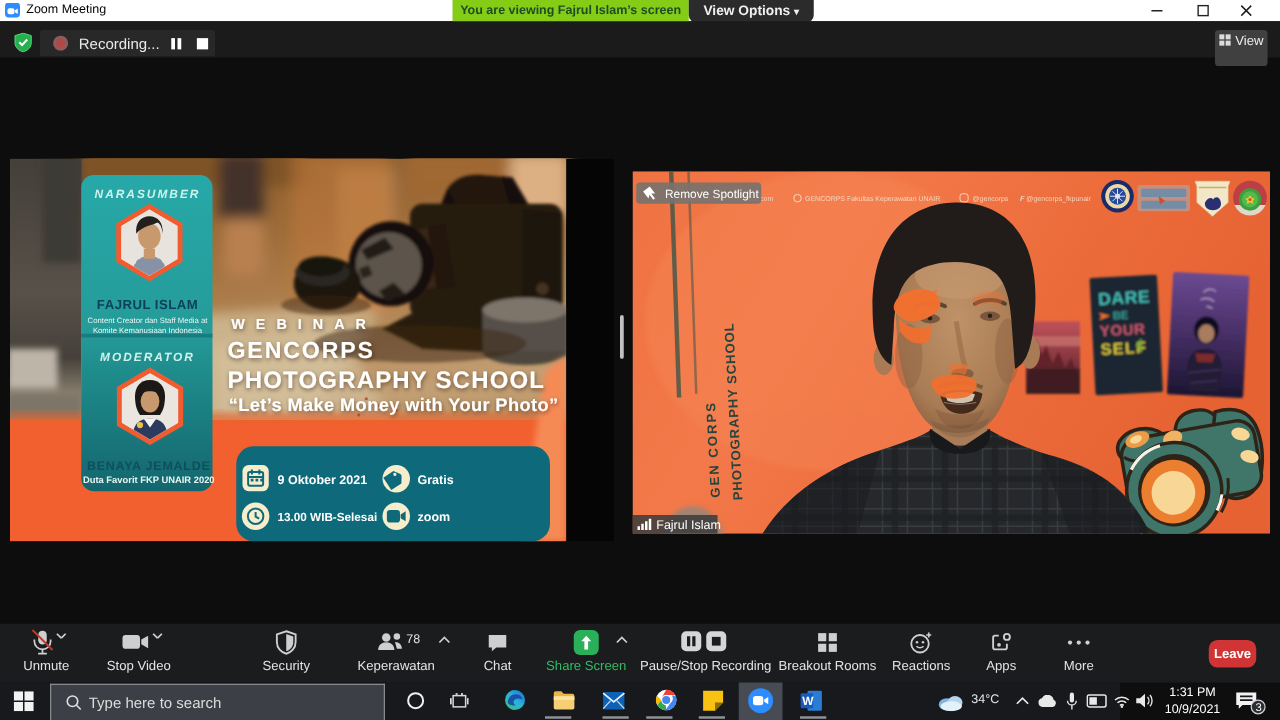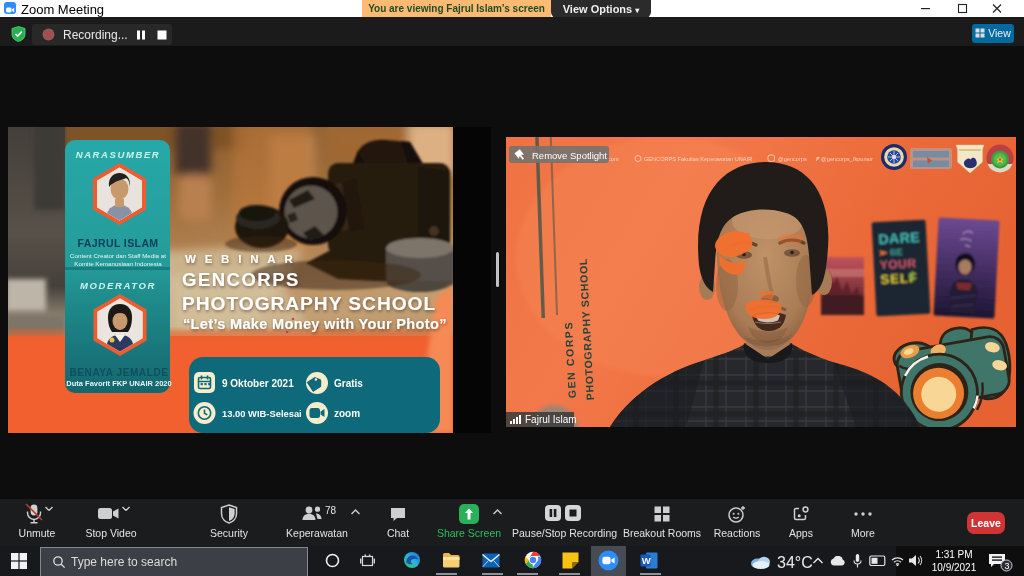--- a/index.html
+++ b/index.html
@@ -1,26 +1,26 @@
 <!DOCTYPE html>
 <html><head>
 <meta charset="utf-8">
 <style>
 * { margin:0; padding:0; box-sizing:border-box; }
 html,body { width:1024px; height:576px; overflow:hidden; background:#0e0e0e; font-family:"Liberation Sans", sans-serif; }
 .abs { position:absolute; }
 #titlebar { position:absolute; left:0; top:0; width:1024px; height:17px; background:#ffffff; }
 #titlebar .zicon { position:absolute; left:4px; top:2px; width:12px; height:12px; border-radius:3px; background:#2d8cff; }
-#titlebar .ztitle { position:absolute; left:21px; top:2px; font-size:13px; color:#000; }
-#banner { position:absolute; left:362px; top:0; width:189px; height:18px; background:#fdba74; color:#1d4d25; font-size:10px; font-weight:bold; text-align:center; line-height:18px; }
+#titlebar .ztitle { position:absolute; left:21px; top:2px; font-size:10px; color:#000; }
+#banner { position:absolute; left:362px; top:0; width:189px; height:18px; background:#84cc16; color:#1d4d25; font-size:10px; font-weight:bold; text-align:center; line-height:18px; }
 #viewopts { position:absolute; left:551px; top:0; width:100px; height:18px; background:#2b2b2b; border-radius:0 0 6px 6px; color:#f0f0f0; font-size:11px; font-weight:bold; text-align:center; line-height:18px; }
 #winctl { position:absolute; right:8px; top:0px; height:17px; color:#111; }
 #subbar { position:absolute; left:0; top:17px; width:1024px; height:29px; background:#1b1b1b; }
 #recpill { position:absolute; left:32px; top:7px; width:140px; height:21px; background:#282828; border-radius:2px; }
-#viewbtn { position:absolute; left:972px; top:7px; width:42px; height:19px; background:#0369a1; border-radius:3px; color:#eee; font-size:10.5px; line-height:19px; text-align:center; }
+#viewbtn { position:absolute; left:972px; top:7px; width:42px; height:29px; background:#404040; border-radius:3px; color:#eee; font-size:10.5px; line-height:19px; text-align:center; }
 #main { position:absolute; left:0; top:46px; width:1024px; height:453px; background:#0d0d0d; }
 #divider { position:absolute; left:496px; top:252px; width:3px; height:35px; background:#c2c2c2; border-radius:2px; }
 #toolbar { position:absolute; left:0; top:499px; width:1024px; height:47px; background:#1a1c1e; }
 .titem { position:absolute; top:3px; text-align:center; color:#e3e3e3; font-size:10.5px; }
 .titem .ic { height:24px; display:flex; align-items:center; justify-content:center; }
 .titem .lb { margin-top:1px; white-space:nowrap; }
 #leave { position:absolute; left:967px; top:13px; width:38px; height:22px; background:#d13434; border-radius:7px; color:#fff; font-size:10.5px; font-weight:bold; text-align:center; line-height:22px; }
 #taskbar { position:absolute; left:0; top:546px; width:896px; height:30px; background:#17191d; }
 #search { position:absolute; left:40px; top:1px; width:268px; height:29px; background:#3c3f45; border:1px solid #86898d; border-bottom:none; color:#dcdcdc; font-size:12px; line-height:28px; }
 #search .mag { position:absolute; left:11px; top:7px; }
@@ -643,21 +643,21 @@
 <div class="abs" style="left:436px;top:27px;width:21px;height:2px;background:#8e9195;"></div>
     <div class="abs" style="left:482px;top:27px;width:21px;height:2px;background:#8e9195;"></div>
 <div class="abs" style="left:517px;top:27px;width:21px;height:2px;background:#8e9195;"></div>
     <div class="abs" style="left:559px;top:27px;width:21px;height:2px;background:#8e9195;"></div>
 <div class="abs" style="left:640px;top:27px;width:21px;height:2px;background:#8e9195;"></div>
 <svg class="abs" style="left:750px;top:8px;" width="22" height="15" viewBox="0 0 22 15">
   <ellipse cx="7.5" cy="9.5" rx="6.5" ry="5" fill="#7eb3e2"></ellipse>
   <ellipse cx="14" cy="8" rx="6" ry="5.2" fill="#b5d5ef"></ellipse>
   <ellipse cx="11" cy="11" rx="8.5" ry="4" fill="#e4f0fa"></ellipse>
 </svg>
-<span class="abs tray" style="left:777px;top:8px;font-size:16px;">34°C</span>
+<span class="abs tray" style="left:777px;top:8px;font-size:10px;">34°C</span>
 <svg class="abs" style="left:812px;top:10px;" width="12" height="9" viewBox="0 0 12 9">
       <path d="M1.5 7 L6 2.5 L10.5 7" stroke="#e8e8e8" stroke-width="1.4" fill="none"></path>
     </svg>
 <svg class="abs" style="left:830px;top:10px;" width="16" height="11" viewBox="0 0 16 11">
       <path d="M4 9.5 a3.5 3.5 0 0 1 -0.5 -6.9 a5 5 0 0 1 9.4 1.2 a3 3 0 0 1 -0.6 5.7 Z" fill="#e8e8e8"></path>
     </svg>
 <svg class="abs" style="left:853px;top:7px;" width="9" height="16" viewBox="0 0 9 16">
       <rect x="2.8" y="1" width="3.4" height="8" rx="1.7" fill="#e8e8e8"></rect>
       <path d="M1 7.5 a3.5 3.5 0 0 0 7 0 M4.5 11.5 v3" stroke="#e8e8e8" stroke-width="1.1" fill="none"></path>
     </svg>

